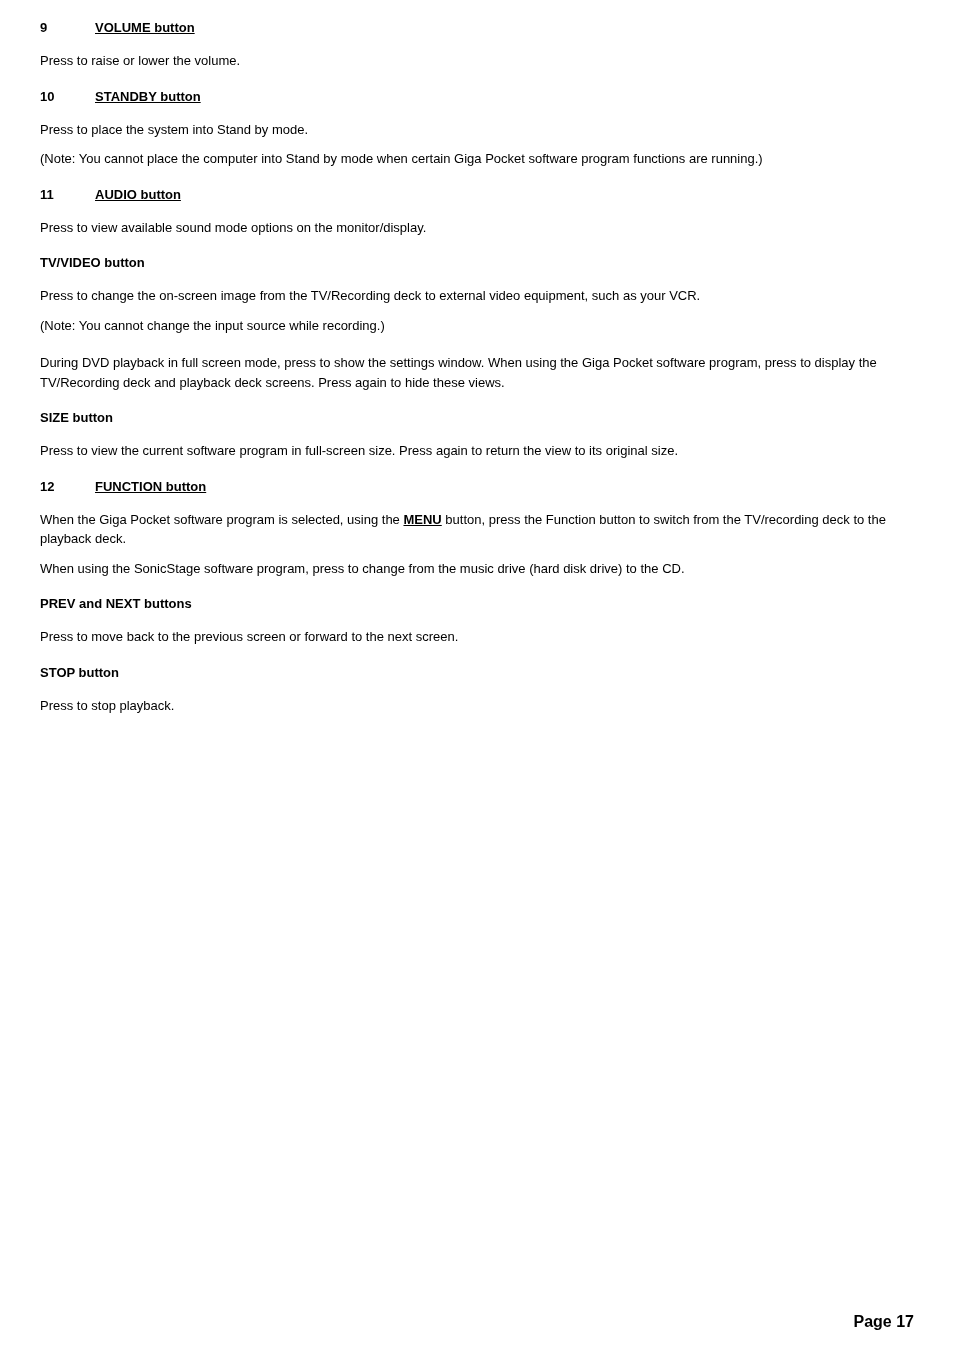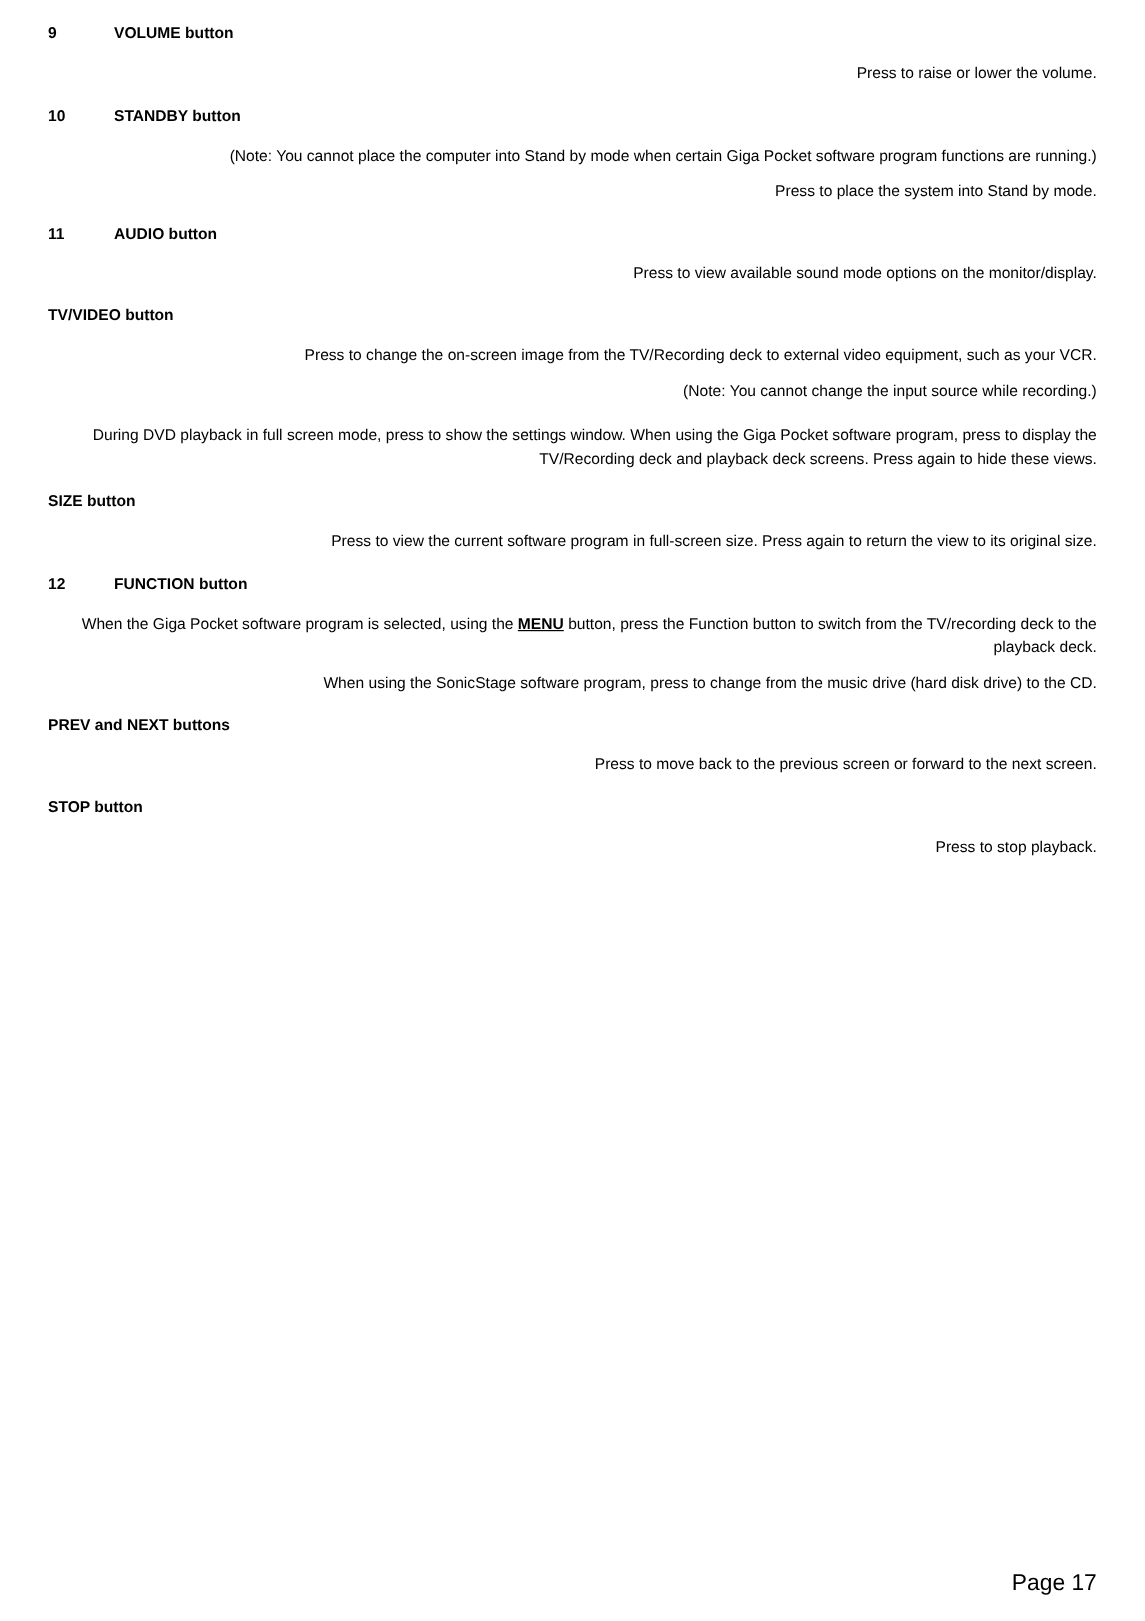--- a/index.html
+++ b/index.html
@@ -23,57 +23,57 @@
       max-width: 954px;
     }
 
     .section {
       margin-bottom: 18px;
     }
 
     .section-heading {
       font-weight: bold;
       margin-bottom: 16px;
+      text-decoration: underline;
     }
 
     .section-heading .number {
       display: inline-block;
       width: 55px;
     }
 
     .section-heading .title {
       font-weight: bold;
     }
 
     .section-body {
       margin-bottom: 10px;
       line-height: 1.5;
     }
 
     .section-body p {
       margin-bottom: 10px;
-      text-align: right;
     }
 
     .no-number-heading {
       font-weight: bold;
       margin-bottom: 16px;
     }
 
     .bold-inline {
       font-weight: bold;
       text-decoration: underline;
     }
 
     .page-footer {
       position: absolute;
       bottom: 20px;
       right: 40px;
-      font-weight: normal;
-      font-size: 19px;
+      font-weight: bold;
+      font-size: 16px;
     }
   </style>
 </head>
 <body>
 
 <div class="page-container">
 
   <div class="section">
     <div class="section-heading">
       <span class="number">9</span><span class="title">VOLUME button</span>
@@ -81,22 +81,22 @@
     <div class="section-body">
       <p>Press to raise or lower the volume.</p>
     </div>
   </div>
 
   <div class="section">
     <div class="section-heading">
       <span class="number">10</span><span class="title">STANDBY button</span>
     </div>
     <div class="section-body">
+      <p>Press to place the system into Stand by mode.</p>
       <p>(Note: You cannot place the computer into Stand by mode when certain Giga Pocket software program functions are running.)</p>
-      <p>Press to place the system into Stand by mode.</p>
     </div>
   </div>
 
   <div class="section">
     <div class="section-heading">
       <span class="number">11</span><span class="title">AUDIO button</span>
     </div>
     <div class="section-body">
       <p>Press to view available sound mode options on the monitor/display.</p>
     </div>

